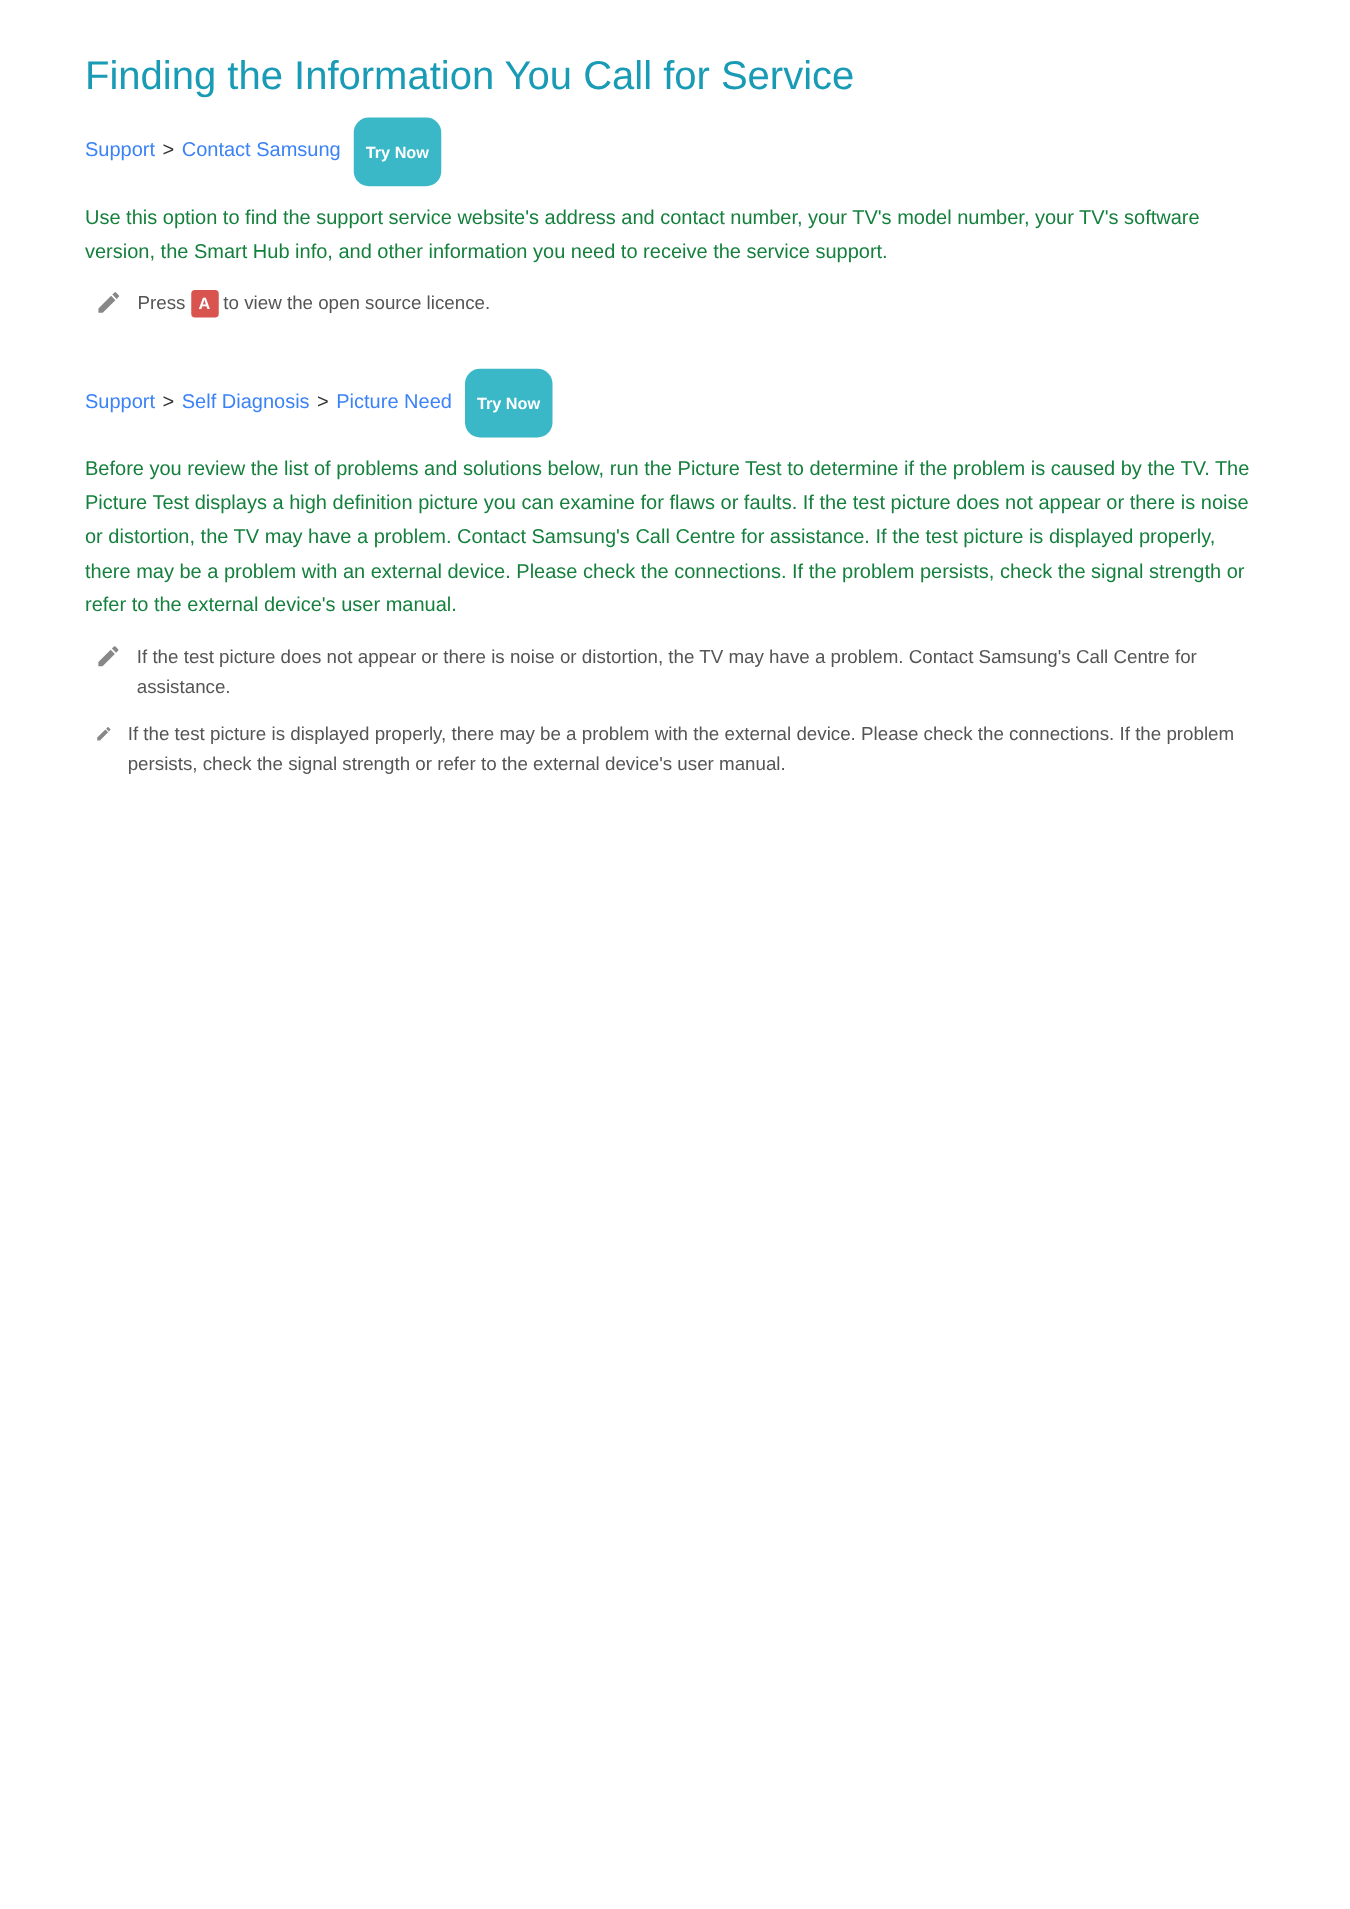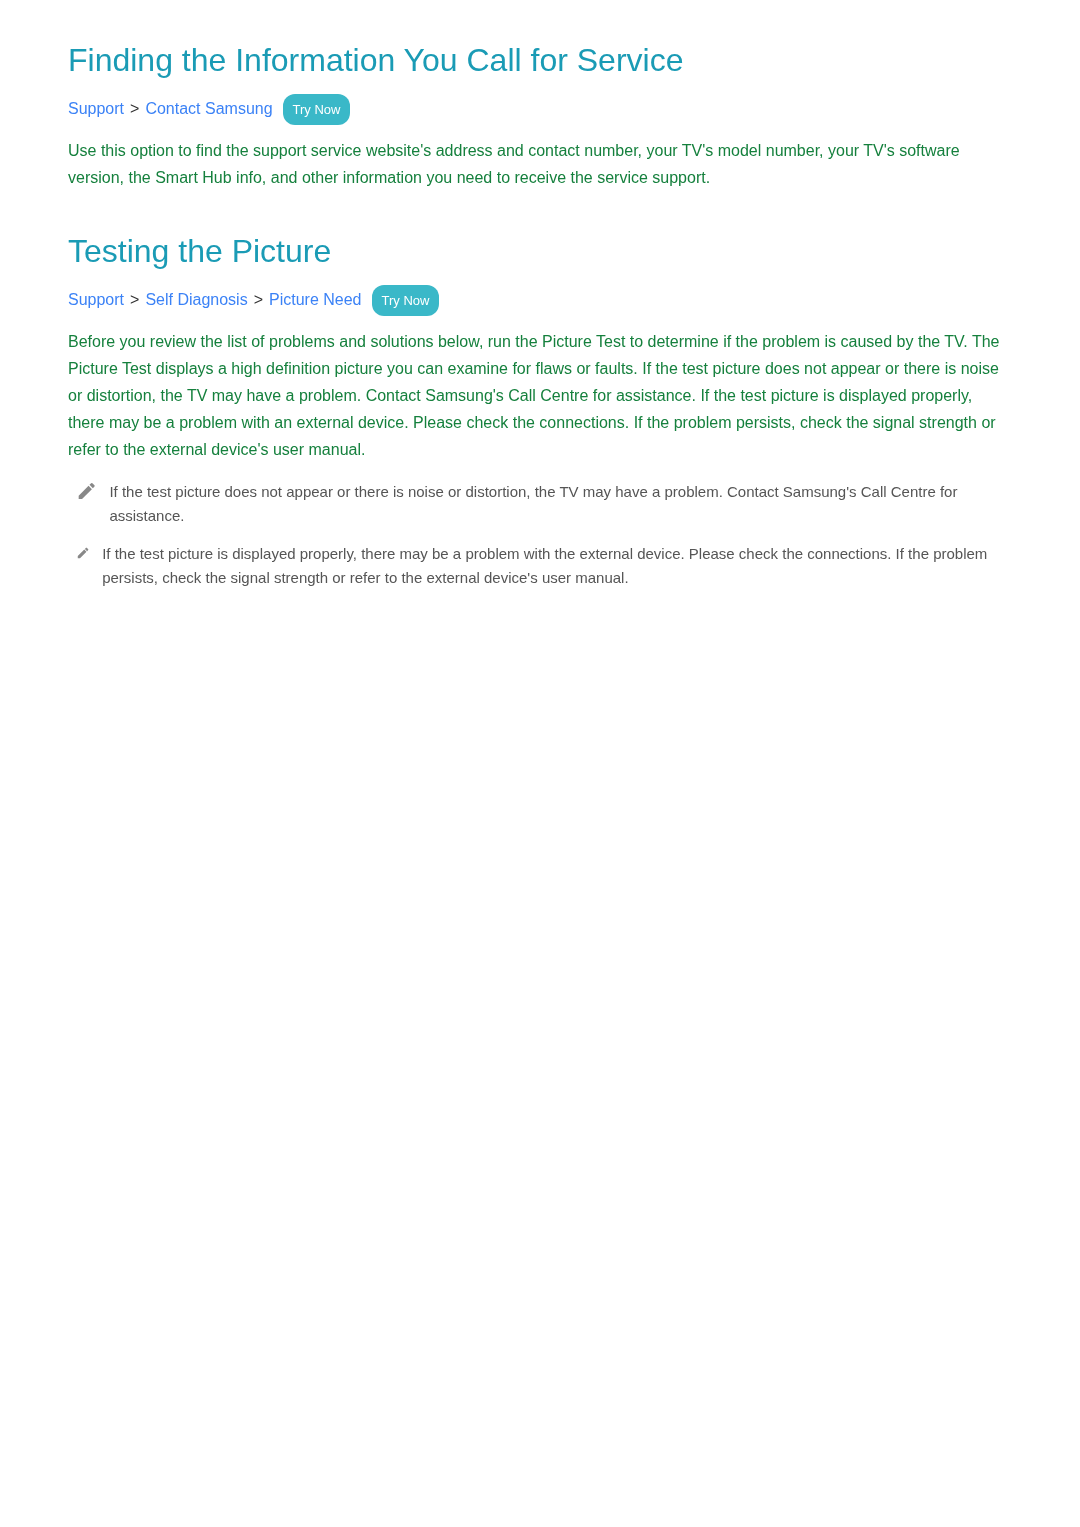--- a/index.html
+++ b/index.html
@@ -44,22 +44,22 @@
       font-weight: 500;
     }
 
     .try-now-badge {
       display: inline-flex;
       align-items: center;
       justify-content: center;
       background-color: #3ab8c8;
       color: #ffffff;
       font-size: 13px;
-      font-weight: 400;
-      padding: 8px 10px;
+      font-weight: 700;
+      padding: 20px 10px;
       border-radius: 12px;
       margin-left: 4px;
     }
 
     .body-text {
       font-size: 16px;
       line-height: 1.7;
       color: #15803d;
       margin-bottom: 16px;
     }
@@ -135,29 +135,34 @@
 
   <div class="breadcrumb">
     <span class="breadcrumb-item">Support</span>
     <span class="breadcrumb-separator">&gt;</span>
     <span class="breadcrumb-item">Contact Samsung</span>
     <span class="try-now-badge">Try Now</span>
   </div>
 
   <p class="body-text">Use this option to find the support service website's address and contact number, your TV's model number, your TV's software version, the Smart Hub info, and other information you need to receive the service support.</p>
 
+  <div class="press-note">
+    <svg class="pencil-icon-svg" viewBox="0 0 24 24" fill="none">
+      <path d="M3 17.25V21h3.75L17.81 9.94l-3.75-3.75L3 17.25zM20.71 7.04c.39-.39.39-1.02 0-1.41l-2.34-2.34a1 1 0 0 0-1.41 0l-1.83 1.83 3.75 3.75 1.83-1.83z" fill="#888888"></path>
+    </svg>
+    <p class="press-text">Press <span class="key-badge">A</span> to view the open source licence.</p>
+  </div>
 
 </div>
 
 <div class="divider-section">
 
 
   <div class="sub-section">
 
-    <h2 class="section-title">Testing the Picture</h2>
 
     <div class="breadcrumb">
       <span class="breadcrumb-item">Support</span>
       <span class="breadcrumb-separator">&gt;</span>
       <span class="breadcrumb-item">Self Diagnosis</span>
       <span class="breadcrumb-separator">&gt;</span>
       <span class="breadcrumb-item">Picture Need</span>
       <span class="try-now-badge">Try Now</span>
     </div>
 

